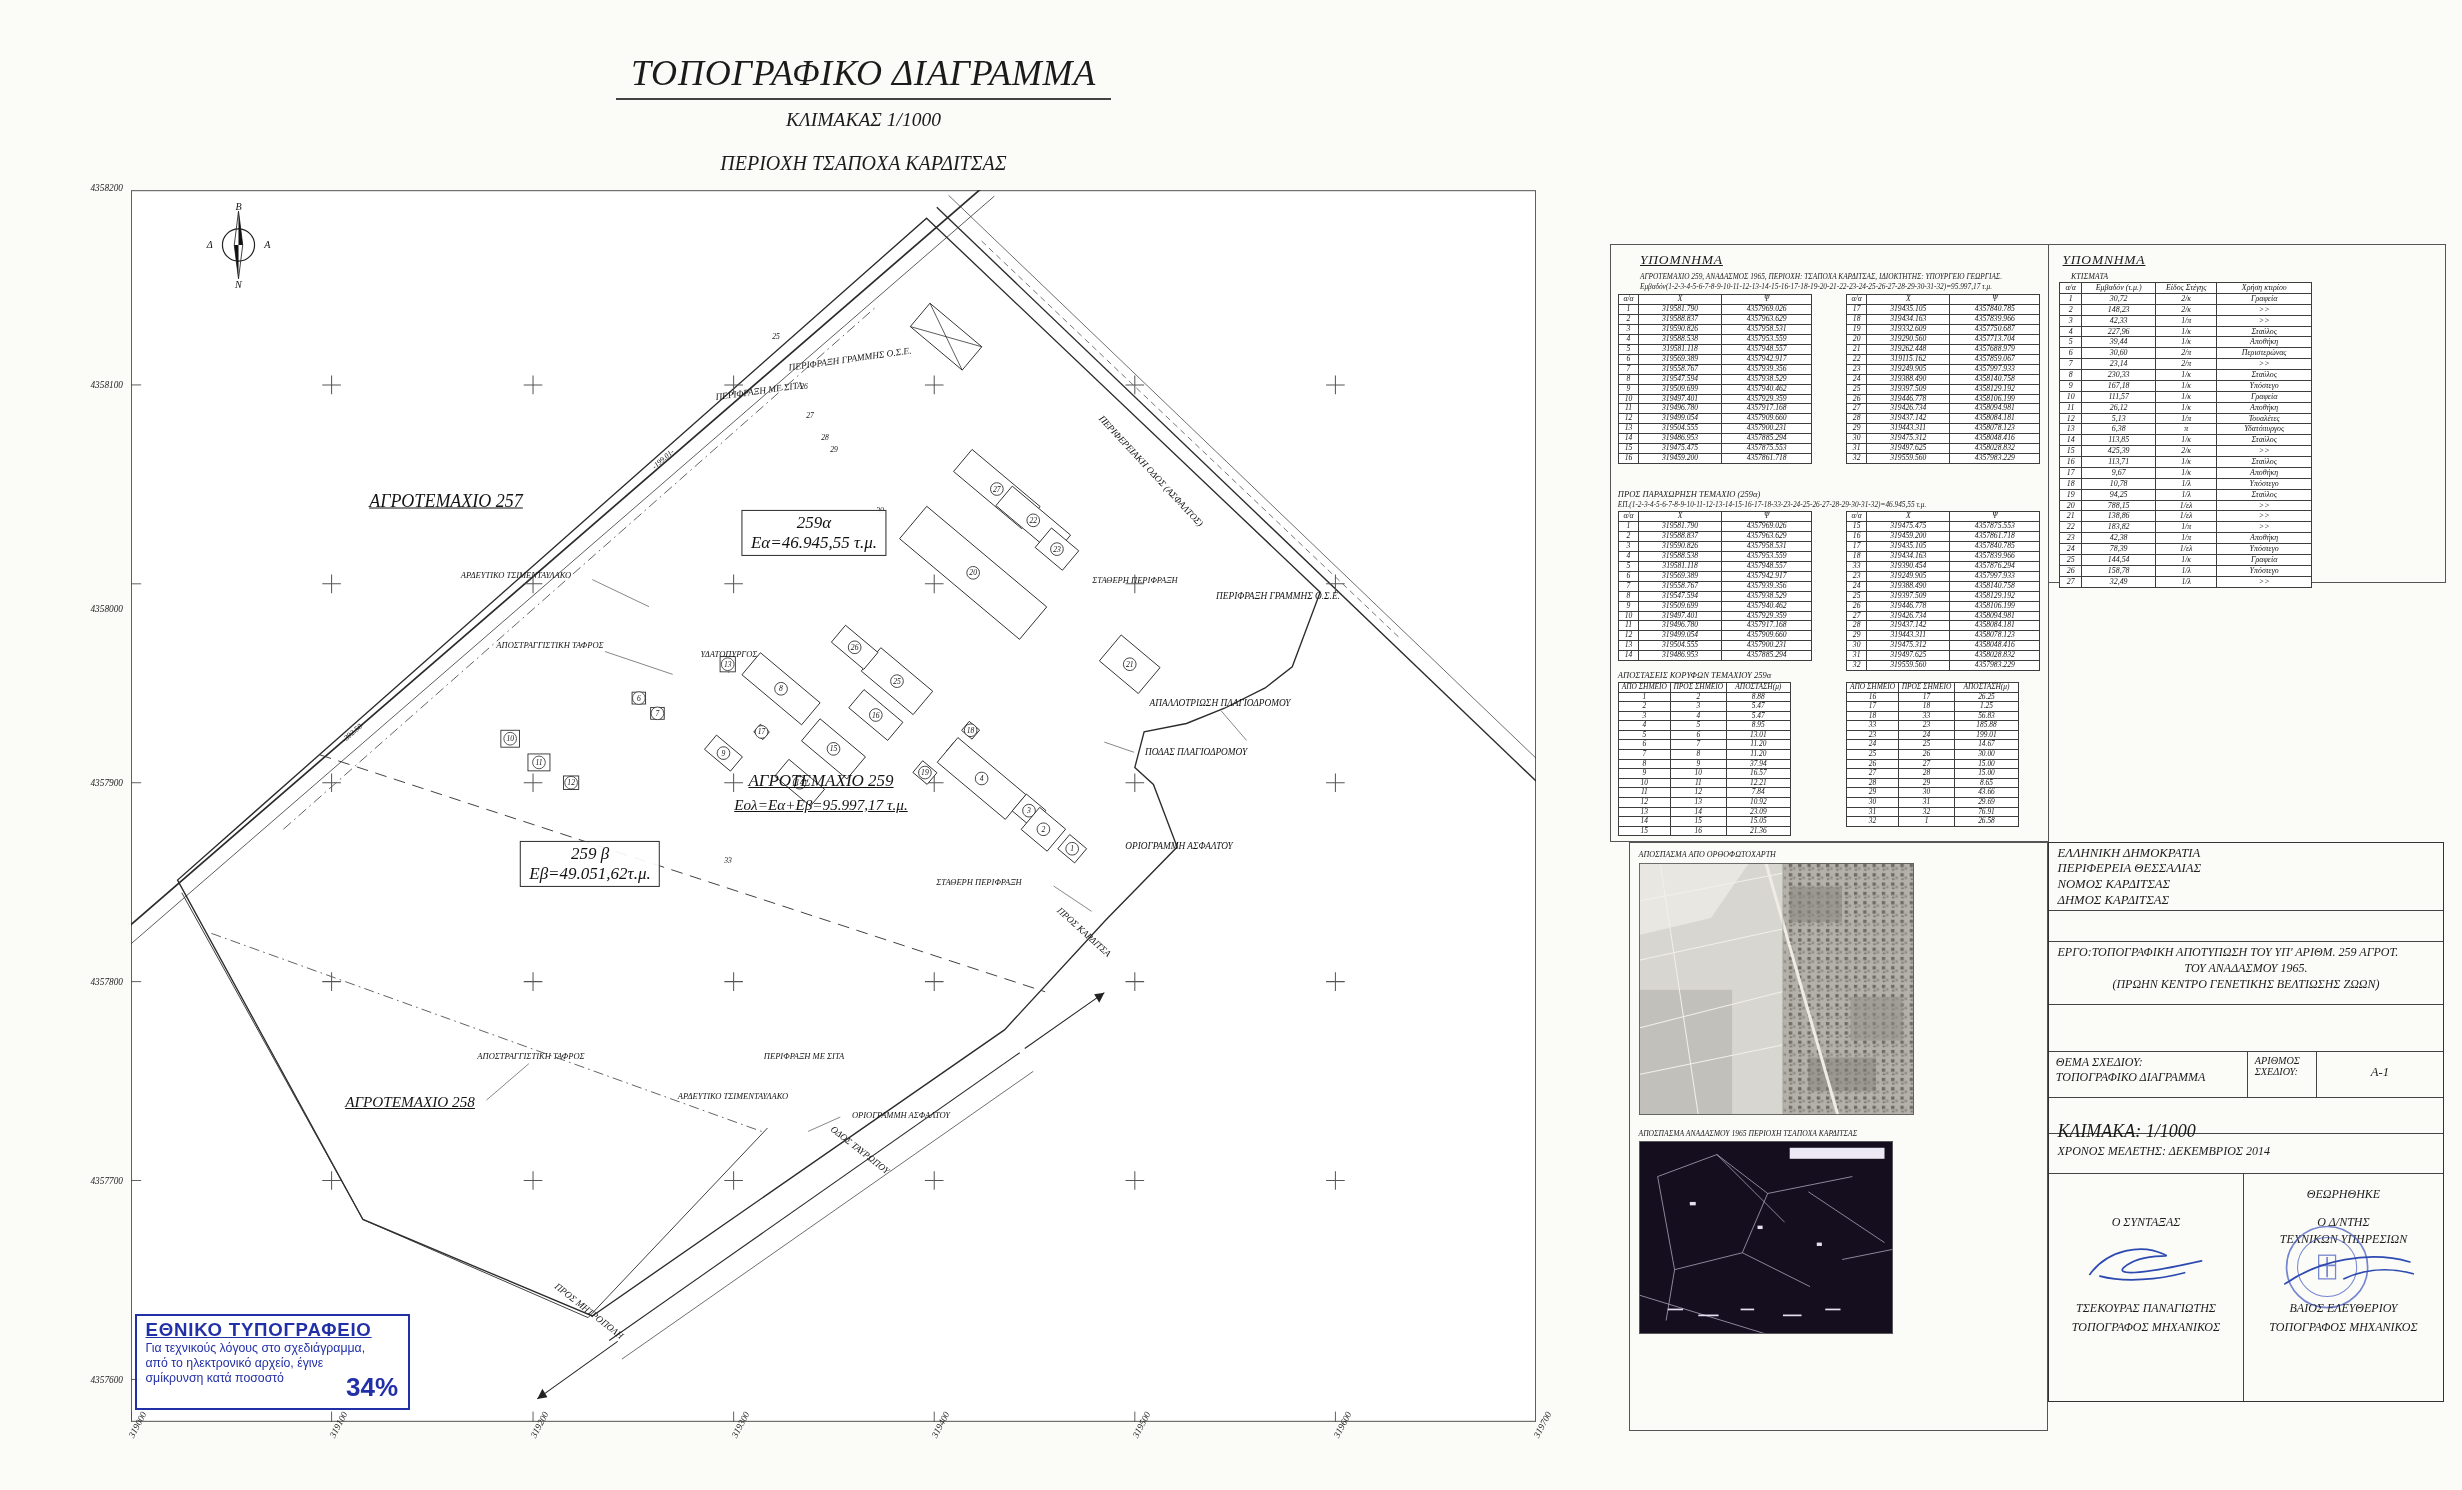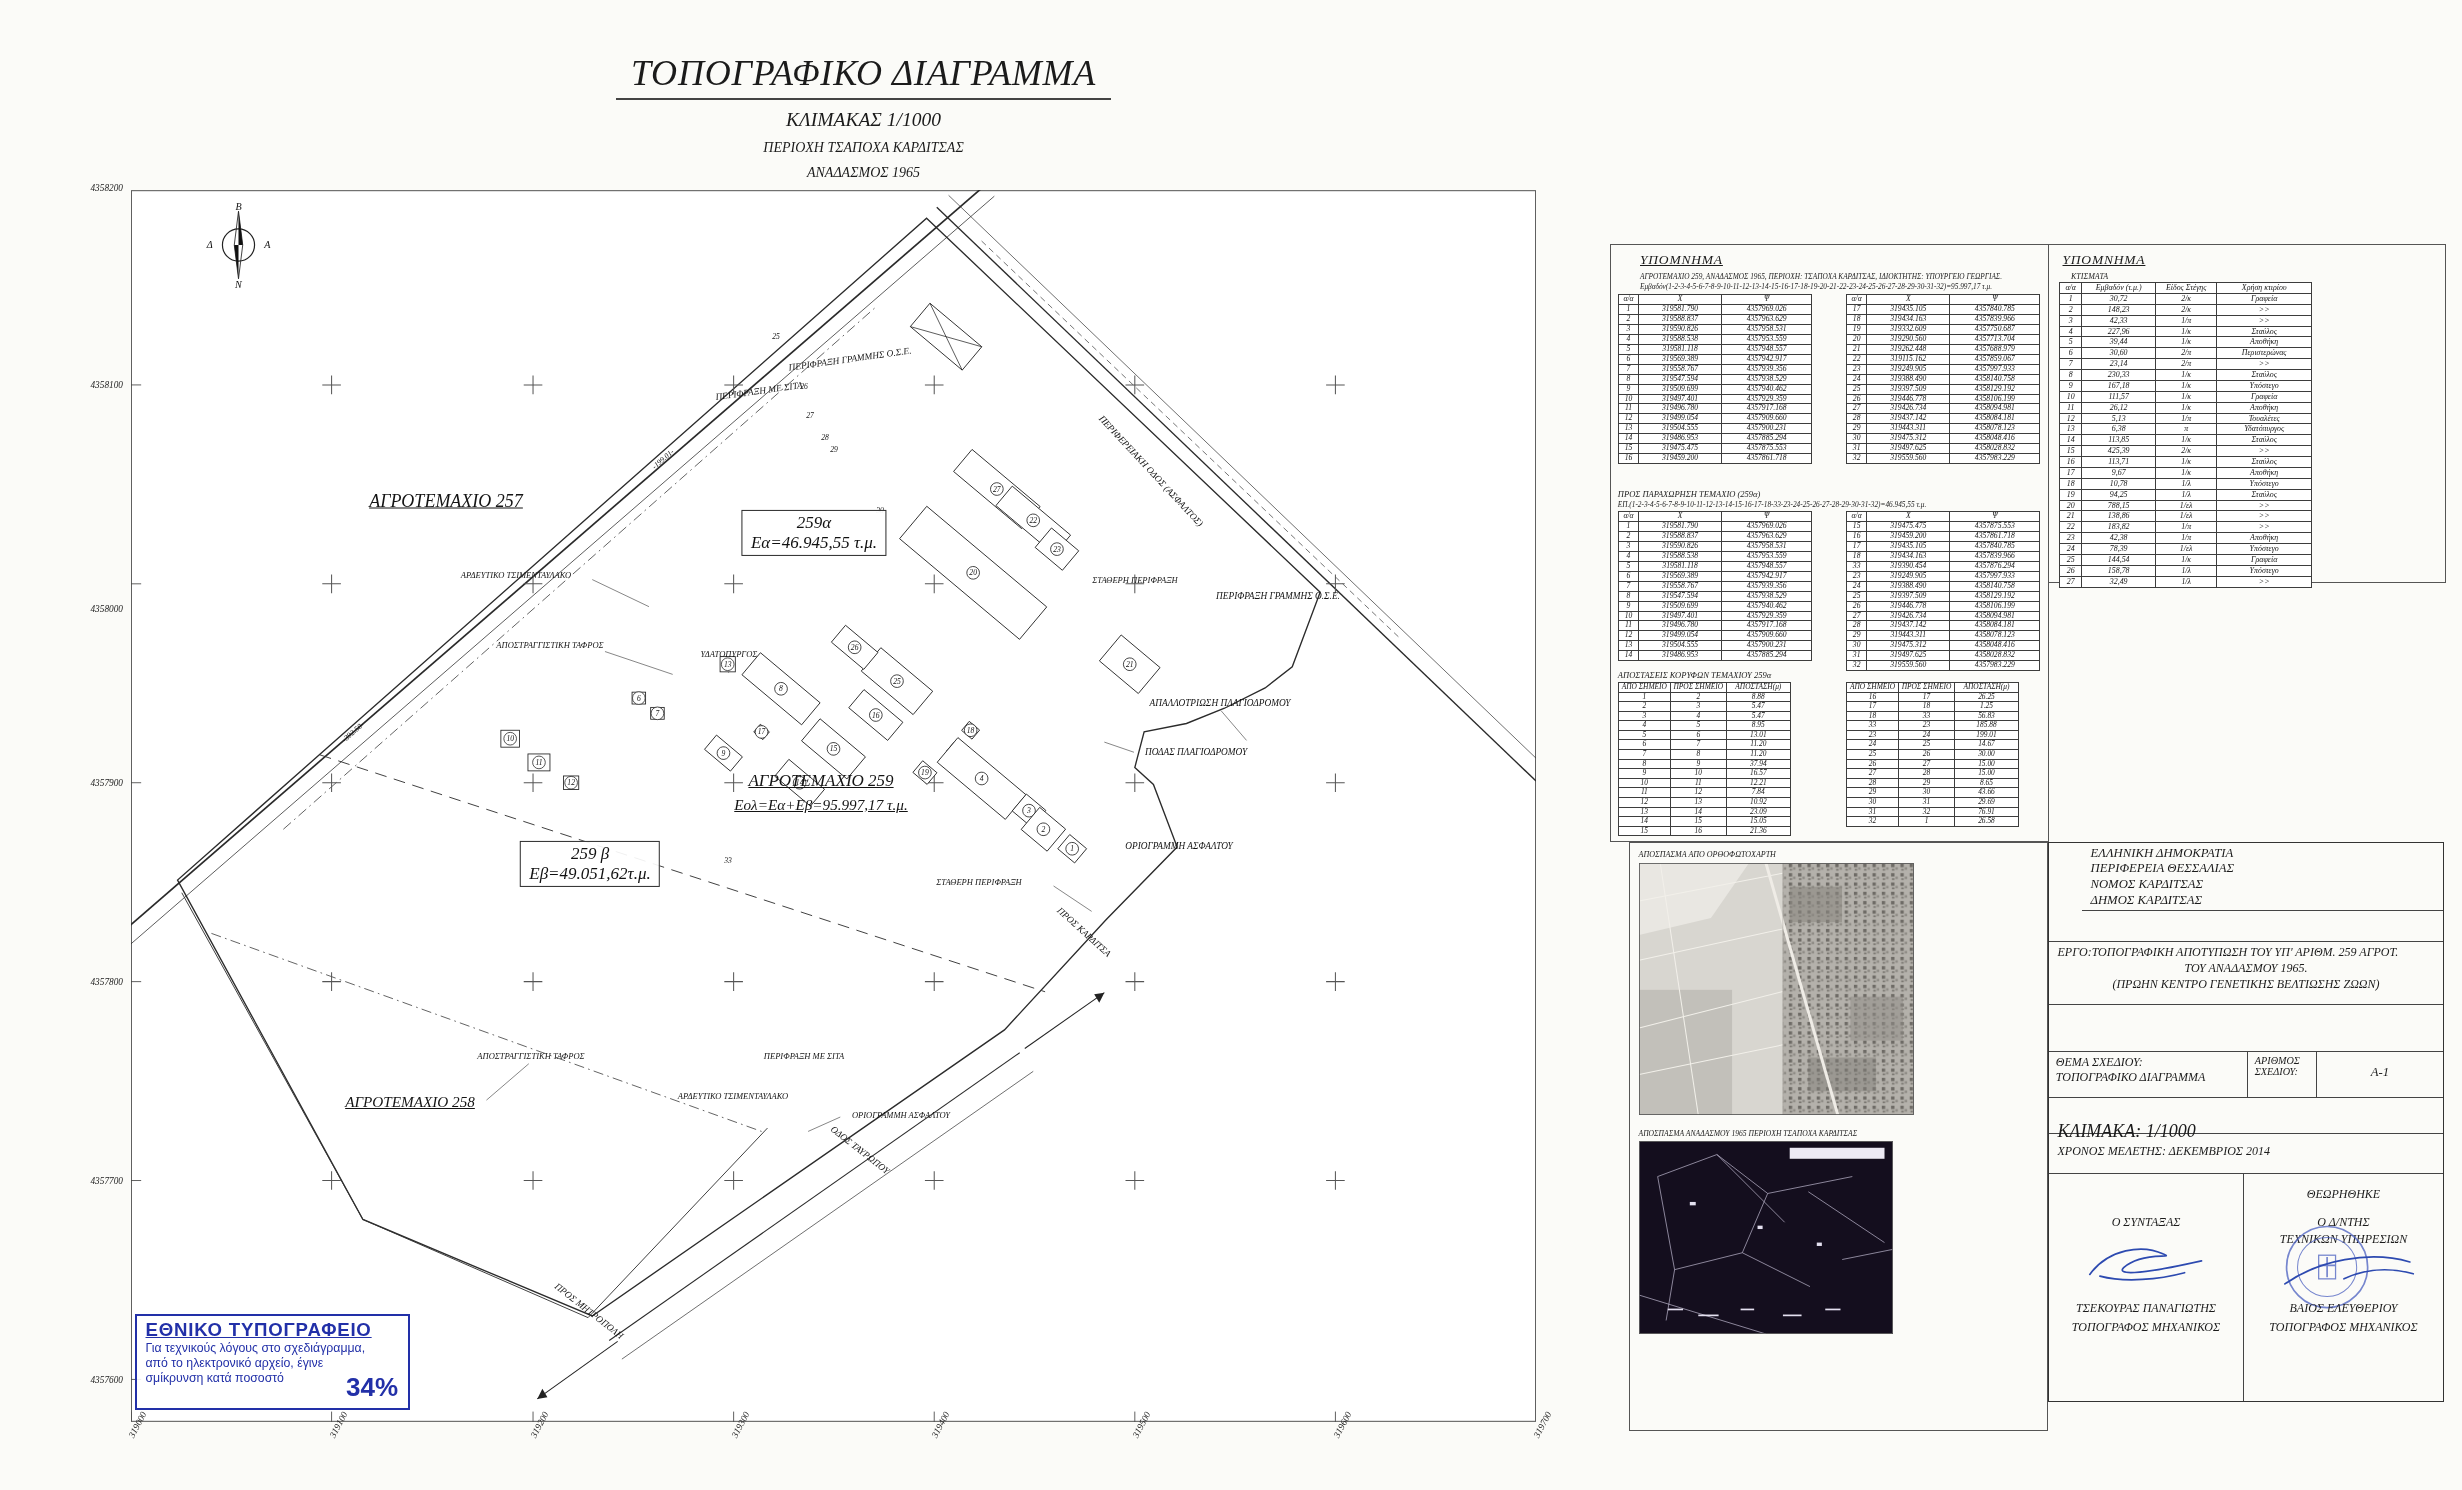--- a/index.html
+++ b/index.html
@@ -3,21 +3,21 @@
 <meta charset="utf-8">
 <style>
   html,body{margin:0;padding:0;}
   body{width:2462px;height:1491px;background:#fbfbf8;position:relative;overflow:hidden;}
   .abs{position:absolute;}
   .ser{font-family:"Liberation Serif",serif;font-style:italic;color:#1b1b1b;}
   
   #sheet-title{left:559px;top:52px;width:609px;text-align:center;}
   #sheet-title .t1{font-size:36px;letter-spacing:0.8px;display:inline-block;border-bottom:2.5px double #444;padding:0 15.2px 4.2px 15.2px;font-weight:bold;font-weight:500;}
   #sheet-title .t2{font-size:19.5px;margin-top:8.5px;}
-  #sheet-title .t3{font-size:14px;margin-top:9px;}
+  #sheet-title .t3{font-size:20px;margin-top:21px;}
   
   #map-frame{left:131px;top:190px;width:1405px;height:1232px;}
   #map-frame svg{position:absolute;left:0;top:0;}
   #map-labels{position:absolute;left:0;top:0;width:1405px;height:1232px;pointer-events:none;}
   .mlabel{position:absolute;white-space:nowrap;font-family:"Liberation Serif",serif;font-style:italic;color:#141414;transform-origin:center;}
   .mbox{position:absolute;transform:translate(-50%,-50%);border:1.2px solid #2a2a2a;background:rgba(255,255,255,.92);padding:1.7px 8.5px;text-align:center;font-family:"Liberation Serif",serif;font-style:italic;color:#111;}
   .mbox div{font-size:17px;line-height:1.2;white-space:nowrap;}
   
   .ax{position:absolute;font-family:"Liberation Serif",serif;font-style:italic;font-size:9.3px;color:#222;}
   .axl{left:74px;width:49px;text-align:right;transform:translateY(-50%);}
@@ -1163,21 +1163,21 @@
       <rect x="70" y="205" width="24" height="2"></rect>
         <rect x="120" y="198" width="16" height="2"></rect>
       <rect x="170" y="205" width="22" height="2"></rect>
         <rect x="220" y="198" width="18" height="2"></rect>
     </g>
     <rect x="0.5" y="0.5" width="299" height="227" fill="none" stroke="#666" stroke-width="1"></rect>
   </svg>
 </div>
 
 <div class="abs ser" id="tblock">
-  <div class="tb-row tb-auth" style="height:68px;margin-left:33px;">
+  <div class="tb-row tb-auth" style="height:68px;">
     <div>ΕΛΛΗΝΙΚΗ ΔΗΜΟΚΡΑΤΙΑ</div>
     <div>ΠΕΡΙΦΕΡΕΙΑ ΘΕΣΣΑΛΙΑΣ</div>
     <div>ΝΟΜΟΣ ΚΑΡΔΙΤΣΑΣ</div>
     <div>ΔΗΜΟΣ ΚΑΡΔΙΤΣΑΣ</div>
   </div>
   <div class="tb-row" style="height:30.5px;"></div>
   <div class="tb-row tb-proj" style="height:63px;">
     <div>ΕΡΓΟ:ΤΟΠΟΓΡΑΦΙΚΗ ΑΠΟΤΥΠΩΣΗ ΤΟΥ ΥΠ' ΑΡΙΘΜ. 259 ΑΓΡΟΤ.</div>
     <div class="c">ΤΟΥ ΑΝΑΔΑΣΜΟΥ 1965.</div>
     <div class="c">(ΠΡΩΗΝ ΚΕΝΤΡΟ ΓΕΝΕΤΙΚΗΣ ΒΕΛΤΙΩΣΗΣ ΖΩΩΝ)</div>

